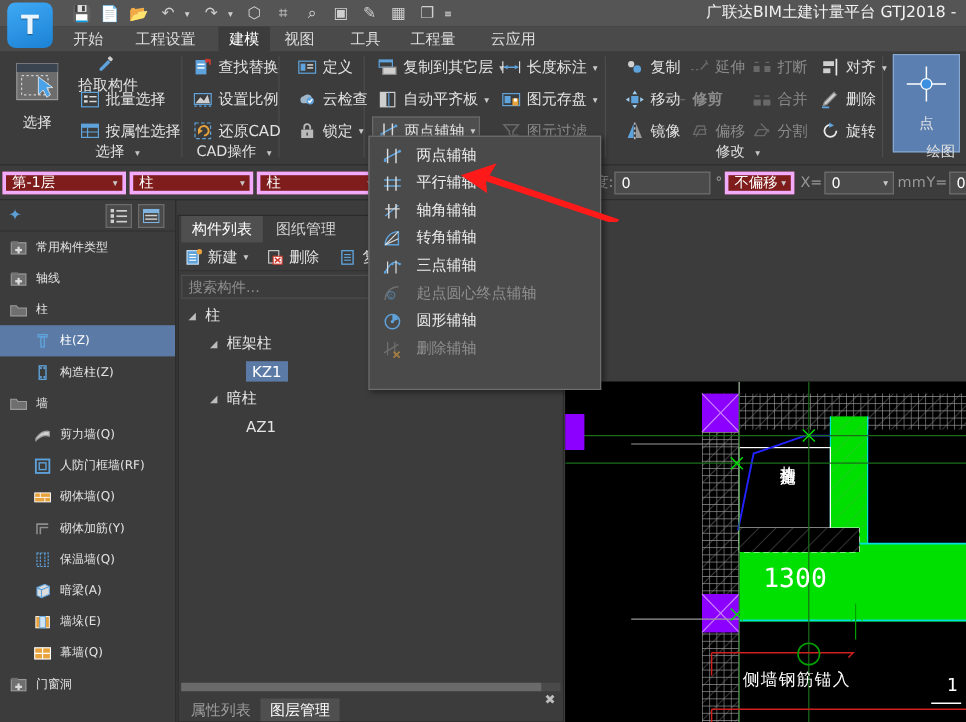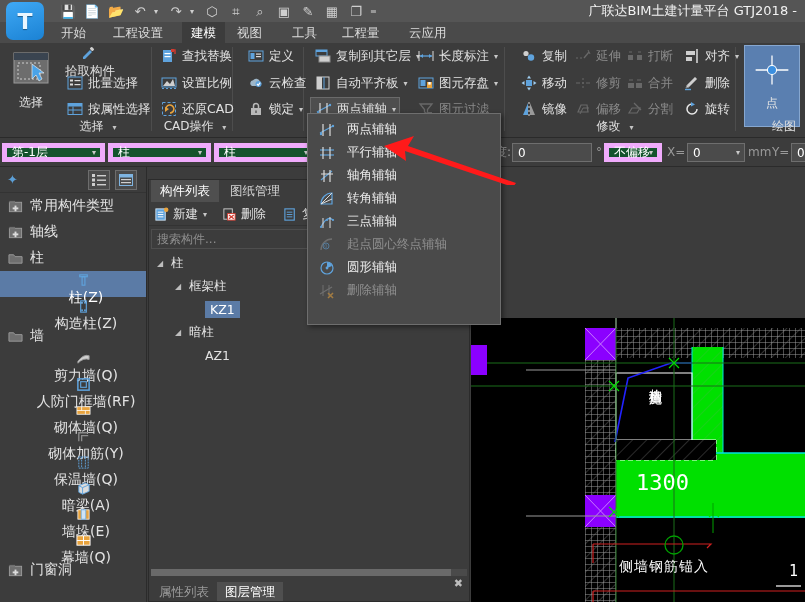--- a/index.html
+++ b/index.html
@@ -94,21 +94,21 @@
   
   .arrow { position: absolute; left: 380px; top: 130px; z-index: 80; pointer-events: none; }
 
   
   .optbar {
     position: absolute; left: 0; top: 138px; width: 805px; height: 29px;
     background: #3c3c3c; border-bottom: 1px solid #2b2b2b;
   }
   .combo {
     position: absolute; top: 5px; height: 19px;
-    background: #14532d; border: 5px solid #f0abfc;
+    background: #7f1d1d; border: 3px solid #f0abfc;
     display: flex; align-items: center; padding-left: 5px;
     font-size: 12px; color: #ffffff; white-space: nowrap;
   }
   .combo .cc { position: absolute; right: 4px; font-size: 8px; color: #c9c9c9; }
   .txtin {
     position: absolute; top: 5px; height: 19px;
     background: #4b4b4b; border: 1px solid #6e6e6e;
     display: flex; align-items: center; padding-left: 5px;
     font-size: 12px; color: #ffffff;
   }
@@ -122,25 +122,25 @@
   .lp-head { position: relative; height: 26px; border-bottom: 1px solid #333; }
   .lp-head .star { position: absolute; left: 7px; top: 5px; font-size: 13px; color: #5c9fd6; }
   .lp-head .hb {
     position: absolute; top: 3px; width: 22px; height: 20px;
     background: #4a4a4a; border: 1px solid #6d6d6d;
     display: flex; align-items: center; justify-content: center;
   }
   .tree { position: relative; height: 409px; overflow: hidden; }
   .tnode {
     height: 26px; display: flex; align-items: center;
-    font-size: 14px; color: #e3e3e3; white-space: nowrap;
+    font-size: 10px; color: #e3e3e3; white-space: nowrap;
   }
   .tnode .ti { width: 18px; height: 16px; margin-right: 6px; display:flex; align-items:center; justify-content:center; flex:0 0 18px; }
   .tnode.lvl0 { padding-left: 6px; }
-  .tnode.lvl1 { padding-left: 26px; flex-direction: column; }
+  .tnode.lvl1 { padding-left: 26px; }
   .tnode.sel { background: #5b7ba6; color: #ffffff; }
 
   
   .midpanel {
     position: absolute; left: 148px; top: 179px; width: 322px; height: 423px;
     background: #3c3c3c; border: 1px solid #2b2b2b;
   }
   .mp-tabs { position: relative; height: 22px; background: #3c3c3c; }
   .mp-tab {
     position: absolute; top: 0; height: 22px; line-height: 22px; padding: 0 9px;
@@ -465,21 +465,21 @@
         <div class="itm dim" style="left: 570px; top: 1px;">
           <span class="ic" style="opacity: 0.55;">
             <svg width="16" height="16" viewBox="0 0 16 16">
               <line x1="1" y1="10" x2="9" y2="10" stroke="#8d8d8d" stroke-dasharray="2,2"></line>
               <line x1="9" y1="10" x2="14" y2="4" stroke="#8d8d8d" stroke-width="1.3"></line>
               <line x1="13" y1="2" x2="15" y2="6" stroke="#8d8d8d"></line>
             </svg>
           </span>
           <span>延伸</span>
         </div>
-        <div class="itm dim" style="left: 570px; top: 28px;">
+        <div class="itm dim" style="left: 551px; top: 28px; font-weight: bold;">
           <span class="ic" style="opacity: 0.55;">
             <svg width="16" height="16" viewBox="0 0 16 16">
               <line x1="1" y1="8" x2="5" y2="8" stroke="#8d8d8d"></line>
               <line x1="7" y1="8" x2="9" y2="8" stroke="#8d8d8d"></line>
               <line x1="11" y1="8" x2="15" y2="8" stroke="#8d8d8d"></line>
               <line x1="8" y1="3" x2="8" y2="13" stroke="#8d8d8d" stroke-dasharray="2,2"></line>
             </svg>
           </span>
           <span>修剪</span>
         </div>

